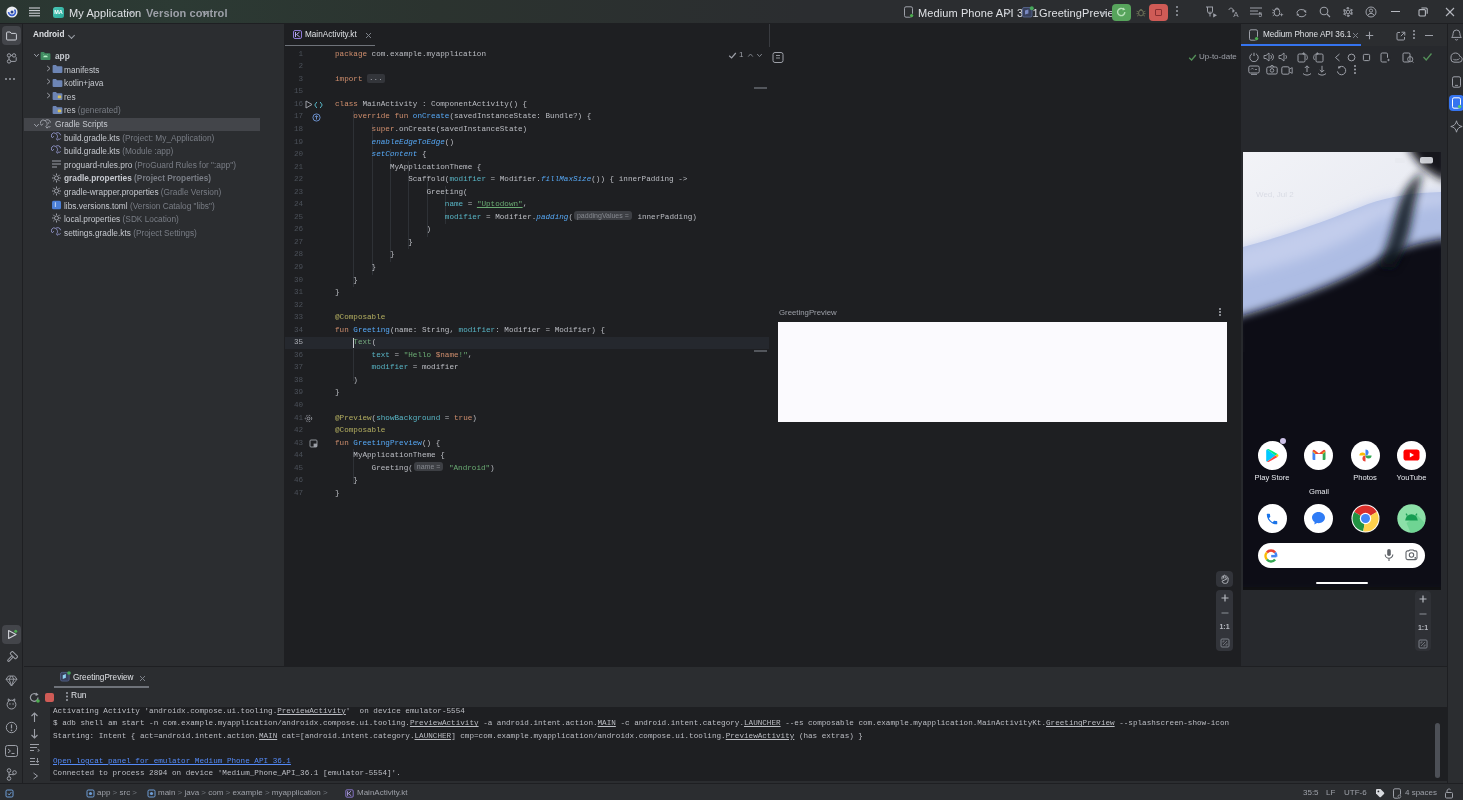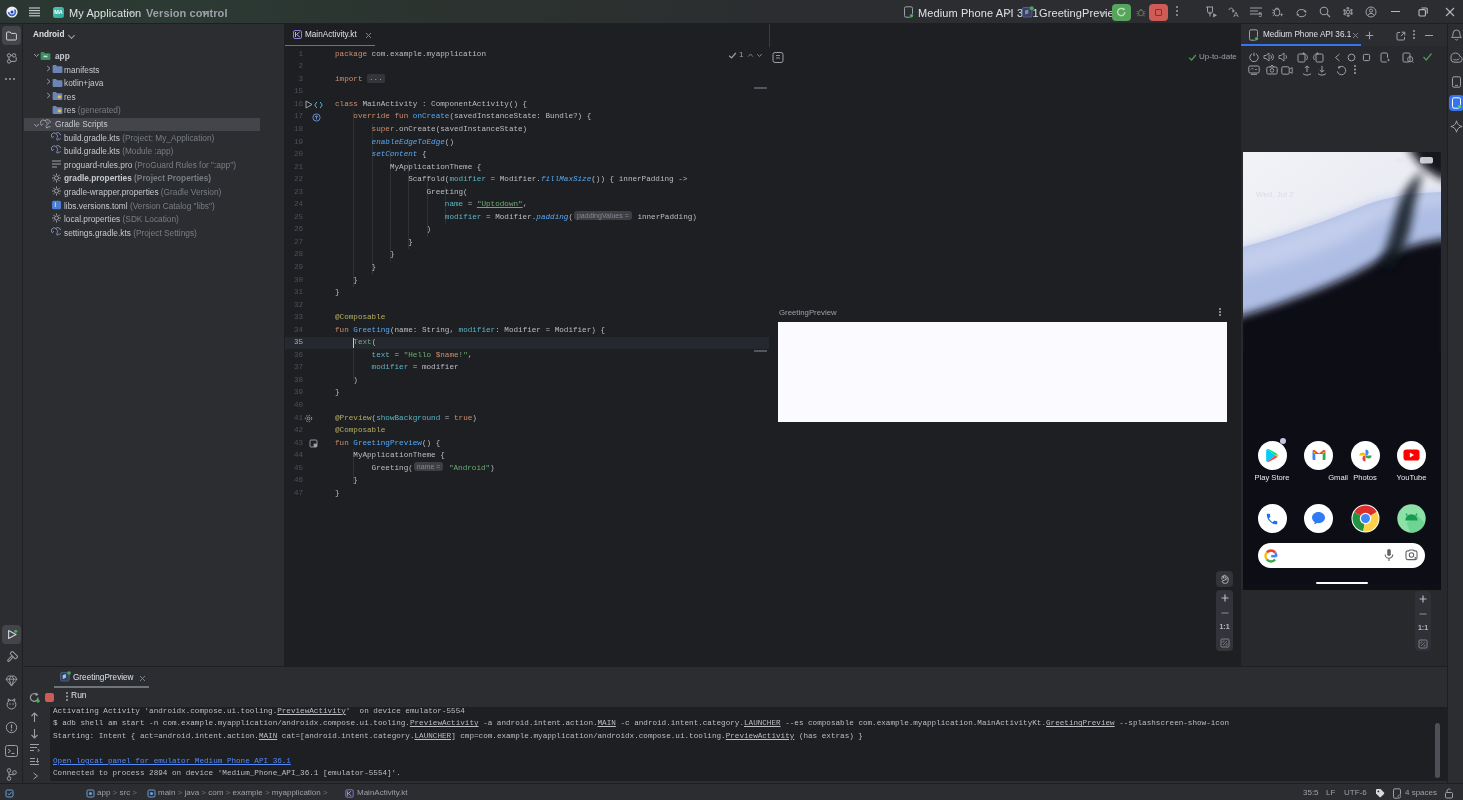--- a/index.html
+++ b/index.html
@@ -689,21 +689,21 @@
       <path d="M7.5 7.5 H1.4 a3.05 3.05 0 1 1 6.1 0 Z" fill="#4285f4" transform="rotate(90 7.5 7.5)"></path>
       <path d="M7.5 7.5 H1.4 a3.05 3.05 0 1 1 6.1 0 Z" fill="#34a853" transform="rotate(180 7.5 7.5)"></path>
       </g>
     </svg>
 
     <svg class="abs" style="left:160px;top:297px" width="17" height="12" viewBox="0 0 17 12">
       <rect x="0.5" y="0.5" width="16" height="11" rx="2.8" fill="#ff0000"></rect>
       <path d="M6.8 3.4 L11 6 L6.8 8.6 Z" fill="#fff"></path>
     </svg>
     <div class="abs" style="left:0px;top:320.5px;width:58px;text-align:center;font-size:7.6px;color:#e8eaef;">Play Store</div>
-    <div class="abs" style="left:47px;top:321px;width:58px;text-align:right;font-size:7.6px;color:#e8eaef;">Gmail</div>
+    <div class="abs" style="left:47px;top:335px;width:58px;text-align:center;font-size:7.6px;color:#e8eaef;">Gmail</div>
     <div class="abs" style="left:93px;top:320.5px;width:58px;text-align:center;font-size:7.6px;color:#e8eaef;">Photos</div>
     <div class="abs" style="left:139.5px;top:320.5px;width:58px;text-align:center;font-size:7.6px;color:#e8eaef;">YouTube</div>
 
     <div class="abs" style="left:14.5px;top:352px;width:29px;height:29px;border-radius:50%;background:#fff;"></div>
     <div class="abs" style="left:61px;top:352px;width:29px;height:29px;border-radius:50%;background:#fff;"></div>
     <svg class="abs" style="left:22px;top:359.5px" width="14" height="14" viewBox="0 0 24 24">
       <path d="M6.62 10.79c1.44 2.83 3.76 5.14 6.59 6.59l2.2-2.2c.27-.27.67-.36 1.02-.24 1.12.37 2.33.57 3.57.57.55 0 1 .45 1 1V20c0 .55-.45 1-1 1-9.39 0-17-7.61-17-17 0-.55.45-1 1-1h3.5c.55 0 1 .45 1 1 0 1.25.2 2.45.57 3.57.11.35.03.74-.25 1.02l-2.2 2.2z" fill="#1a73e8"></path>
     </svg>
     <svg class="abs" style="left:68px;top:359px" width="15" height="14" viewBox="0 0 15 14">
       <path d="M7.5 1 C 3.9 1 1 3.5 1 6.6 C 1 8.5 2 10.1 3.6 11.1 L 3.4 13.4 L 6 12.1 C 6.5 12.2 7 12.2 7.5 12.2 C 11.1 12.2 14 9.7 14 6.6 C 14 3.5 11.1 1 7.5 1 Z" fill="#2f7cf6"></path>

